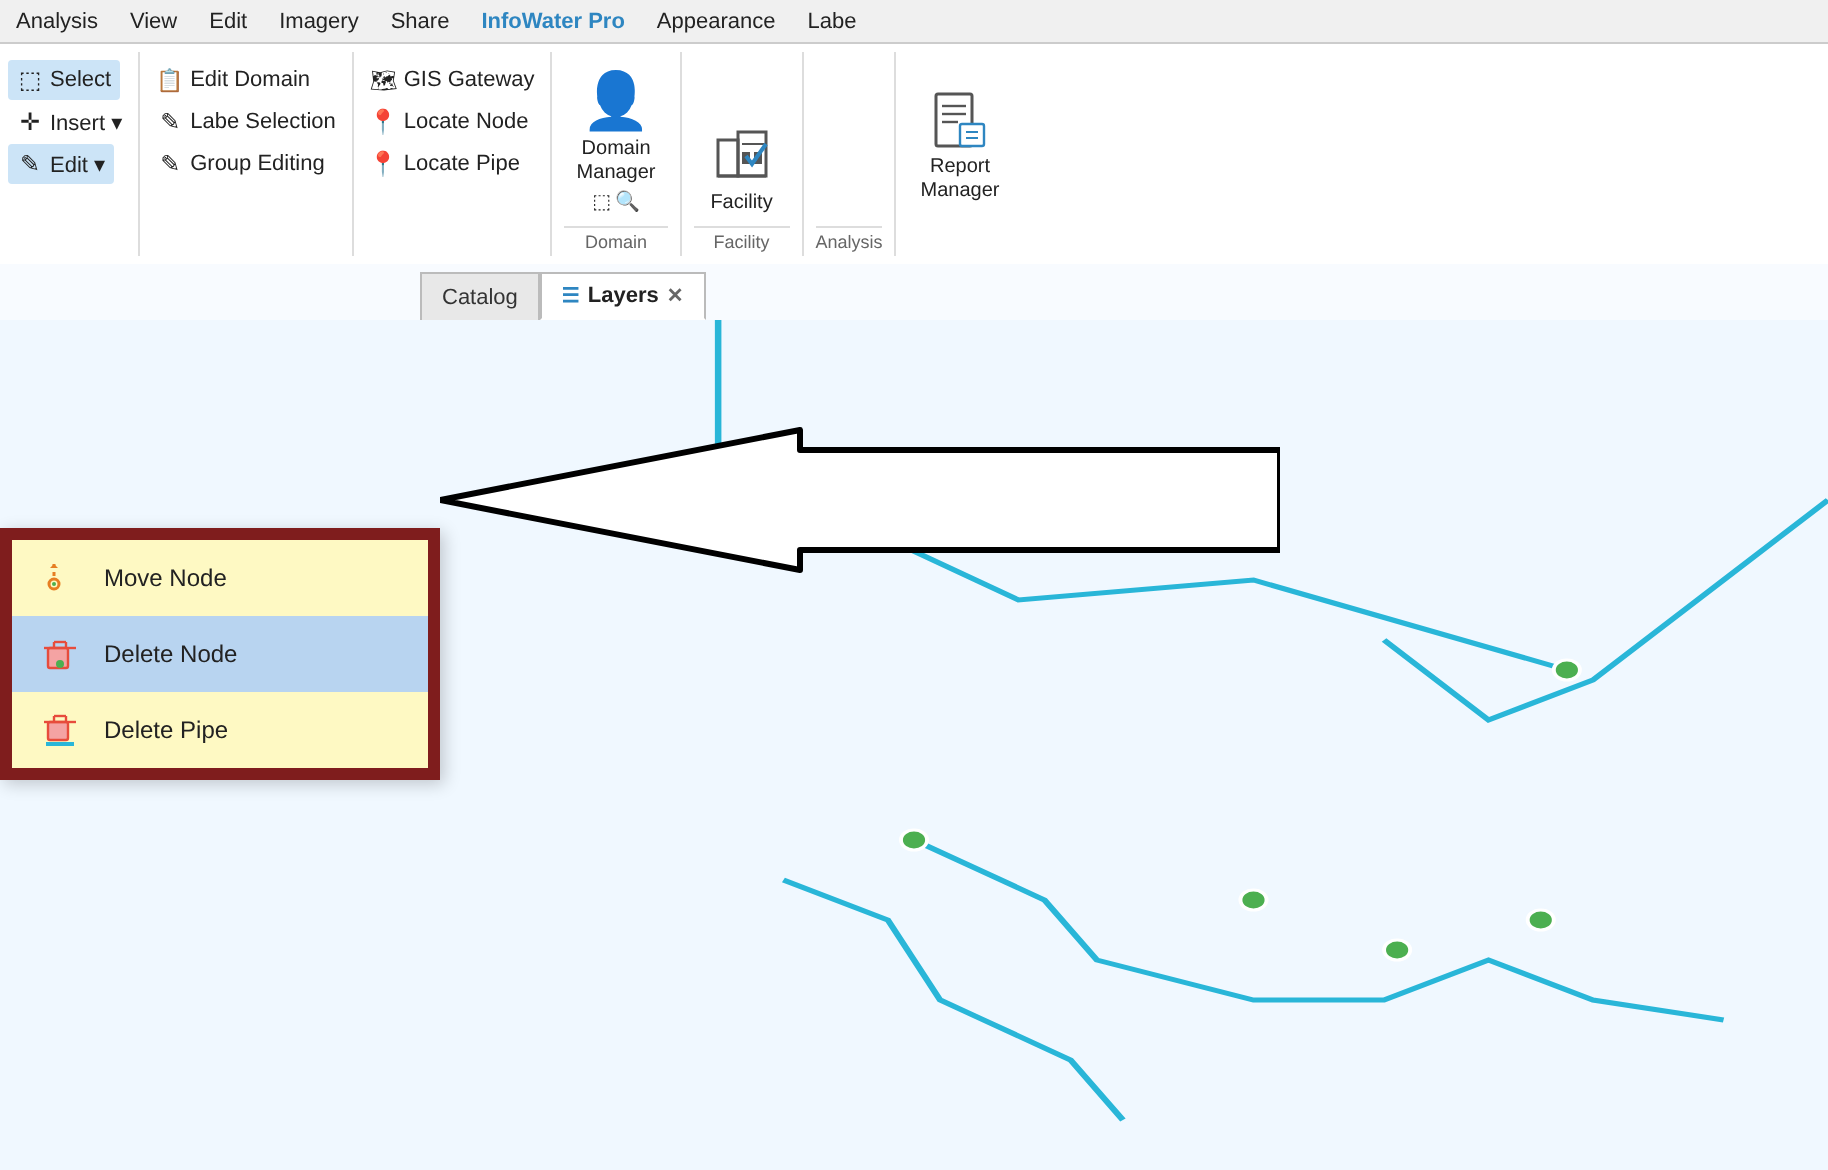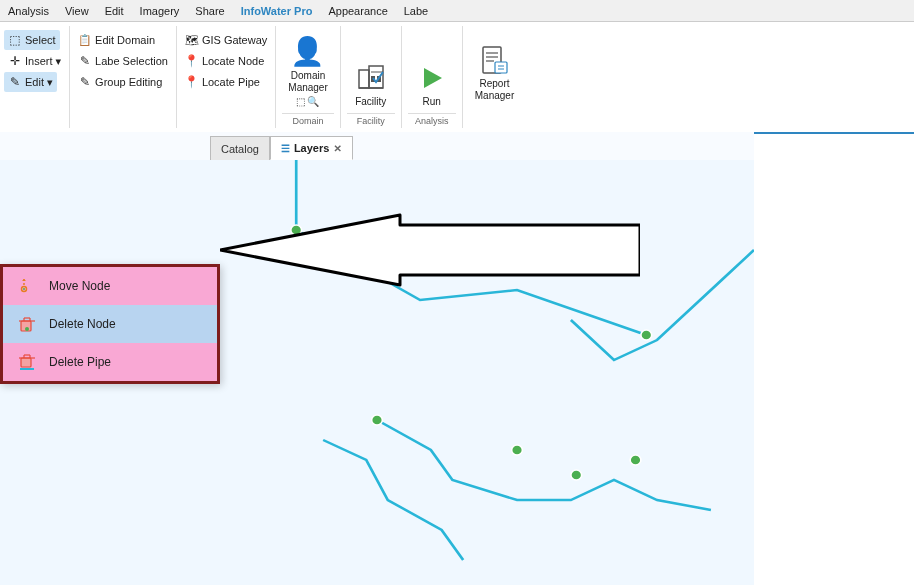--- a/index.html
+++ b/index.html
@@ -105,22 +105,22 @@
       justify-content: center;
       font-size: 12px;
     }
 
     
     .dropdown-menu {
       position: absolute;
       left: 0;
       top: 132px;
       width: 220px;
-      background: #f9a8d4;
-      border: 3px solid #7f1d1d;
+      background: #fef9c3;
+      border: 6px solid #7f1d1d;
       box-shadow: 2px 2px 8px rgba(0,0,0,0.2);
       z-index: 100;
     }
 
     .dropdown-item {
       display: flex;
       align-items: center;
       gap: 10px;
       padding: 7px 12px;
       cursor: pointer;
@@ -137,21 +137,21 @@
       justify-content: center;
       flex-shrink: 0;
       font-size: 16px;
     }
 
     
     .canvas-area {
       position: absolute;
       left: 0;
       top: 132px;
-      width: 754px;
+      width: 914px;
       height: 453px;
       background: #f8fbff;
       overflow: hidden;
     }
 
     
     .canvas-tabs {
       position: absolute;
       top: 0;
       left: 210px;
@@ -319,30 +319,20 @@
               <polyline points="18,16 21,20 28,10" fill="none" stroke="#2e86c1" stroke-width="2"></polyline>
             </svg>
           </div>
           <div style="font-size:10px;">Facility</div>
         </div>
       </div>
       <div class="ribbon-group-label">Facility</div>
     </div>
 
     <div class="ribbon-group" style="padding:2px 6px; flex-direction:column;">
-      <div style="flex:1; display:flex; align-items:center;">
-        <div class="ribbon-btn-lg">
-          <div class="ribbon-icon-lg">
-            <svg width="32" height="32" viewBox="0 0 32 32">
-              <polygon points="8,6 26,16 8,26" fill="#4caf50"></polygon>
-            </svg>
-          </div>
-          <div style="font-size:10px;">Run</div>
-        </div>
-      </div>
       <div class="ribbon-group-label">Analysis</div>
     </div>
 
     <div class="ribbon-group" style="padding:2px 6px; flex-direction:column; border-right:none;">
       <div style="flex:1; display:flex; align-items:flex-start;">
         <div class="ribbon-btn-lg">
           <div class="ribbon-icon-lg">
             <svg width="32" height="32" viewBox="0 0 32 32">
               <rect x="4" y="3" width="18" height="26" rx="1" fill="none" stroke="#555" stroke-width="1.5"></rect>
               <line x1="7" y1="9" x2="19" y2="9" stroke="#555" stroke-width="1.2"></line>

